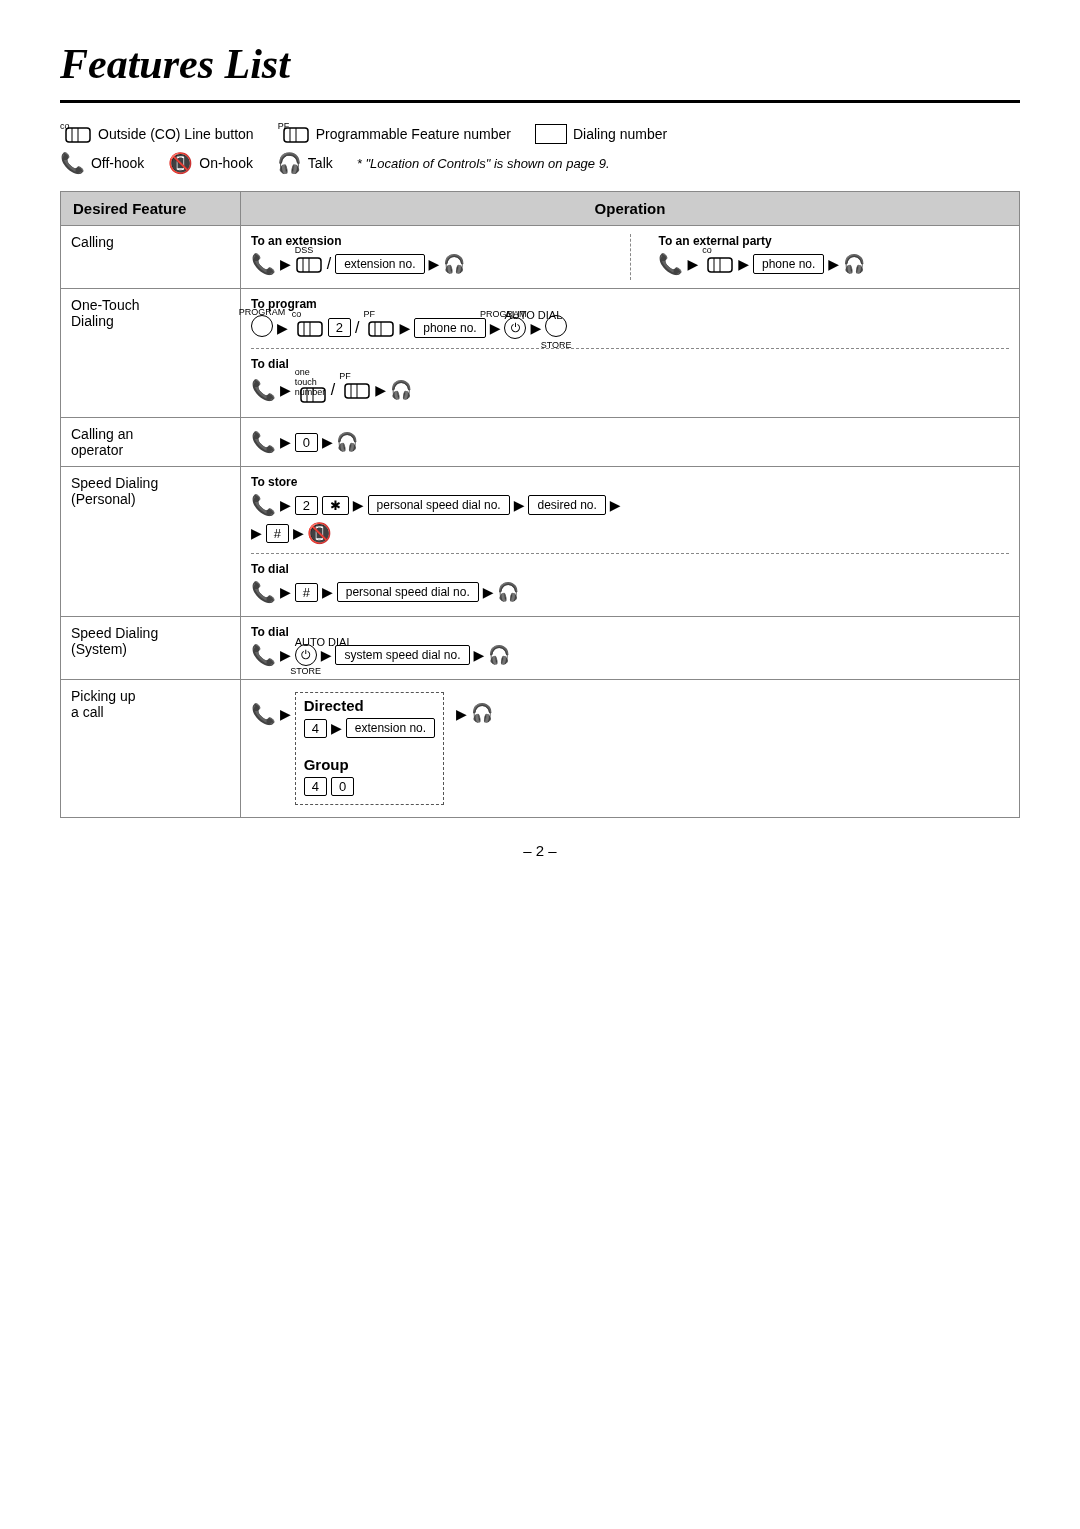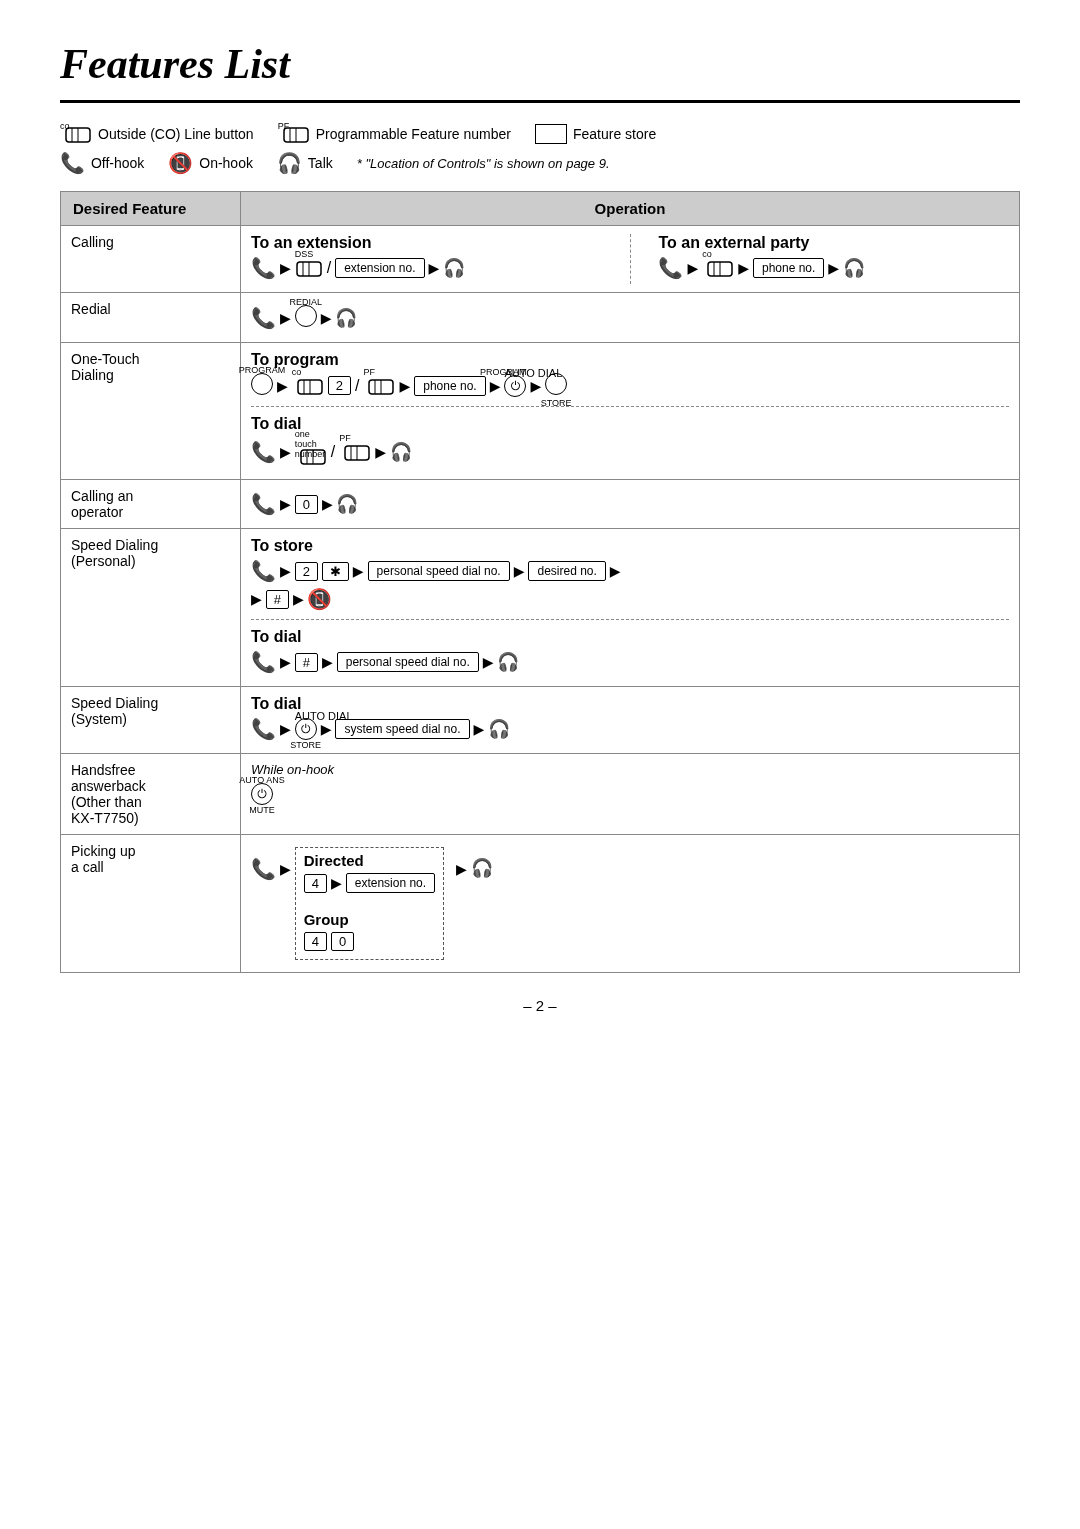--- a/index.html
+++ b/index.html
@@ -81,21 +81,21 @@
     }
     .feature-label {
       font-size: 14px;
       vertical-align: middle;
     }
     .operation-cell {
       font-size: 13px;
     }
     .sub-label {
       font-weight: bold;
-      font-size: 16px;
+      font-size: 12px;
       margin-bottom: 4px;
     }
     .op-row {
       display: flex;
       align-items: center;
       flex-wrap: wrap;
       gap: 4px;
       margin: 4px 0;
       font-size: 15px;
     }
@@ -184,21 +184,21 @@
         <rect x="2" y="5" width="24" height="14" rx="3" ry="3" fill="none" stroke="#000" stroke-width="1.5"></rect>
         <line x1="8" y1="5" x2="8" y2="19" stroke="#000" stroke-width="1"></line>
         <line x1="14" y1="5" x2="14" y2="19" stroke="#000" stroke-width="1"></line>
       </svg>
     </span>
     <span>Programmable Feature number</span>
   </div>
 
   <div class="legend-item">
     <span class="box-icon"></span>
-    <span>Feature store</span>
+    <span>Dialing number</span>
   </div>
 </div>
 
 <div class="legend" style="margin-top:-10px;margin-bottom:16px;">
   <div class="legend-item">
     <span style="font-size:20px;">📞</span>
     <span>Off-hook</span>
   </div>
   <div class="legend-item">
     <span style="font-size:20px;">📵</span>
@@ -263,35 +263,20 @@
               <span class="arrow">▶</span>
               <span class="key-labeled">phone no.</span>
               <span class="arrow">▶</span>
               <span style="font-size:18px;">🎧</span>
             </div>
           </div>
         </div>
       </td>
     </tr>
 
-    <tr>
-      <td class="feature-label">Redial</td>
-      <td class="operation-cell">
-        <div class="op-row">
-          <span style="font-size:20px;">📞</span>
-          <span class="arrow">▶</span>
-          <span class="rel-wrap">
-            <span class="redial-label">REDIAL</span>
-            <span class="circle-icon"></span>
-          </span>
-          <span class="arrow">▶</span>
-          <span style="font-size:18px;">🎧</span>
-        </div>
-      </td>
-    </tr>
 
     <tr>
       <td class="feature-label">One-Touch<br>Dialing</td>
       <td class="operation-cell">
         <div class="sub-label">To program</div>
         <div class="op-row">
           <span class="rel-wrap">
             <span class="program-top-label">PROGRAM</span>
             <span class="circle-icon"></span>
           </span>
@@ -418,33 +403,20 @@
           </span>
           <span class="arrow">▶</span>
           <span class="key-labeled">system speed dial no.</span>
           <span class="arrow">▶</span>
           <span style="font-size:18px;">🎧</span>
         </div>
       </td>
     </tr>
 
 
-    <tr>
-      <td class="feature-label">Handsfree<br>answerback<br>(Other than<br>KX-T7750)</td>
-      <td class="operation-cell">
-        <div style="font-style:italic;font-size:13px;margin-bottom:6px;">While on-hook</div>
-        <div class="op-row">
-          <span class="rel-wrap">
-            <span class="auto-ans-label">AUTO ANS</span>
-            <span class="mute-label">MUTE</span>
-            <span class="circle-icon">⏻</span>
-          </span>
-        </div>
-      </td>
-    </tr>
 
     <tr>
       <td class="feature-label">Picking up<br>a call</td>
       <td class="operation-cell">
         <div class="op-row" style="align-items:flex-start;">
           <span style="font-size:20px;margin-top:10px;">📞</span>
           <span class="arrow" style="margin-top:14px;">▶</span>
           <div class="directed-box">
             <div style="font-weight:bold;">Directed</div>
             <div class="op-row">

